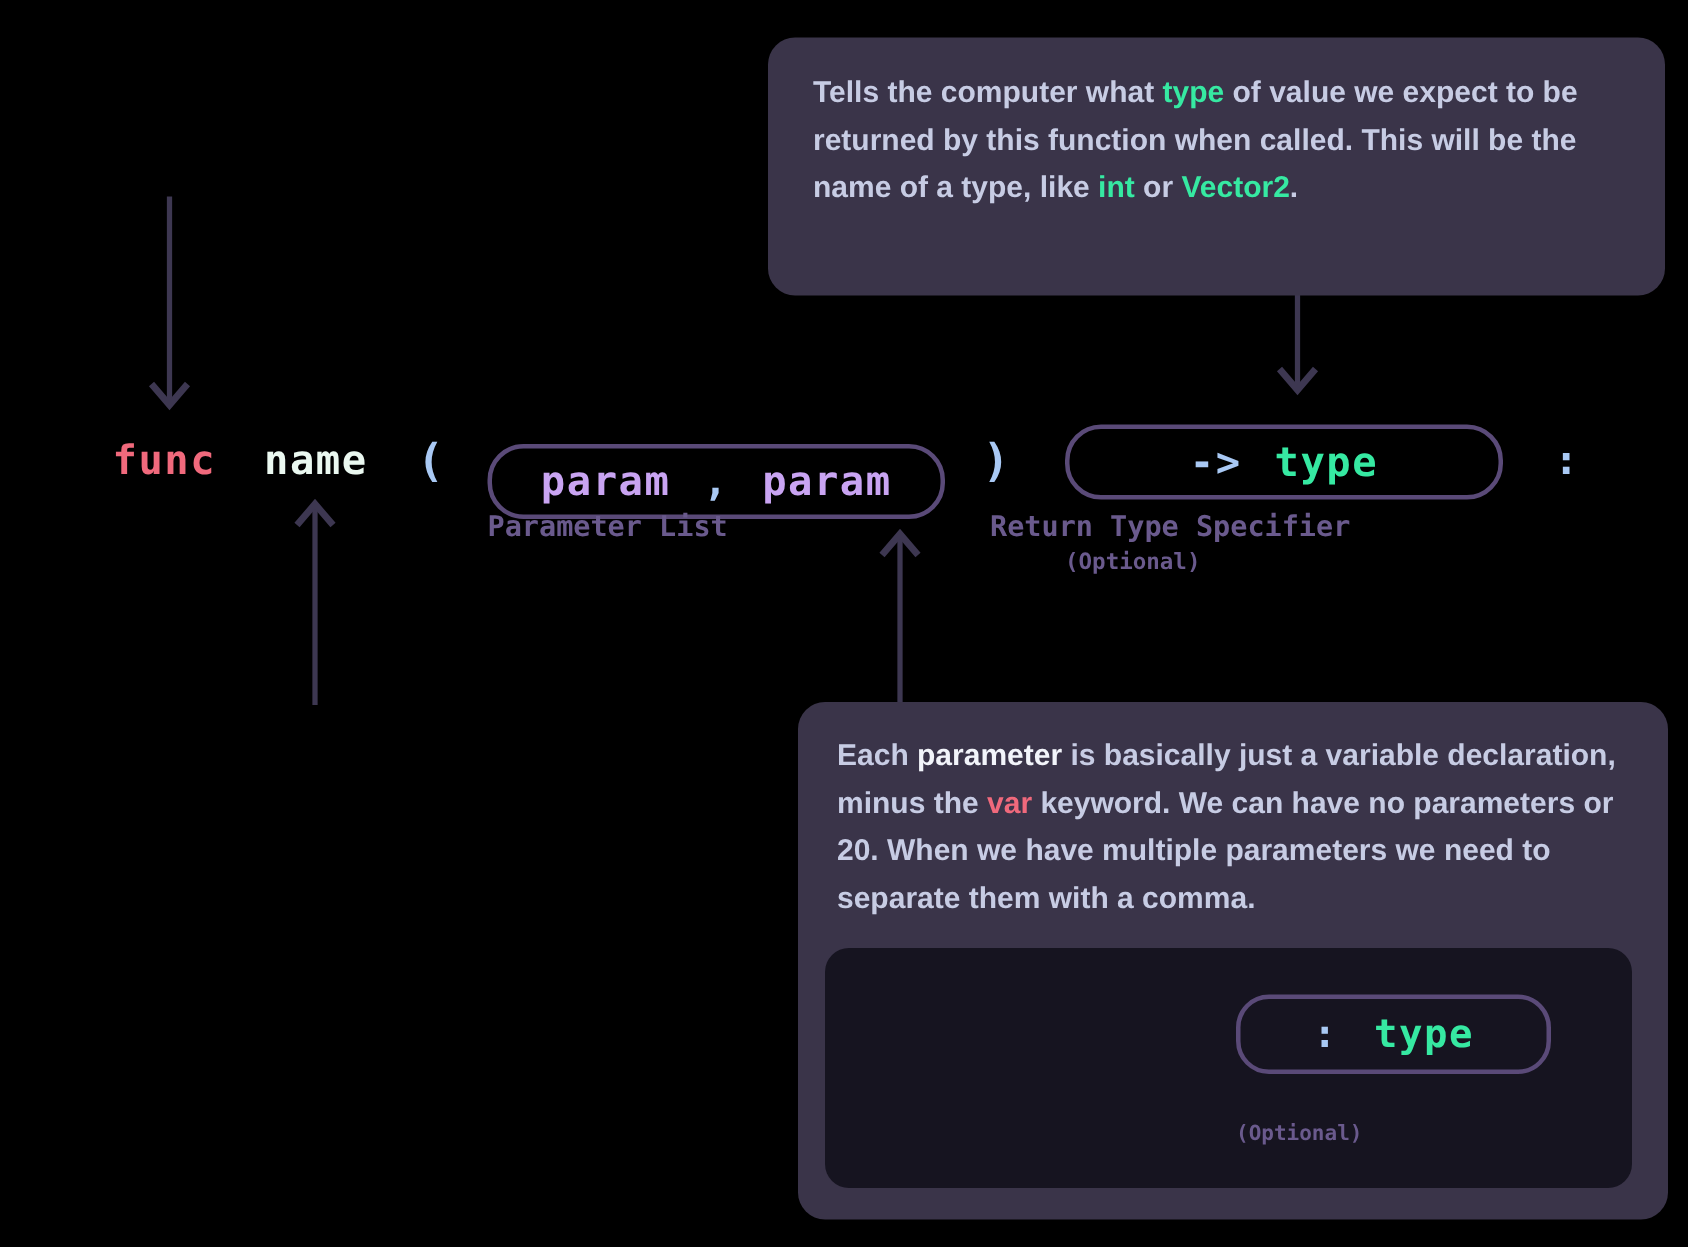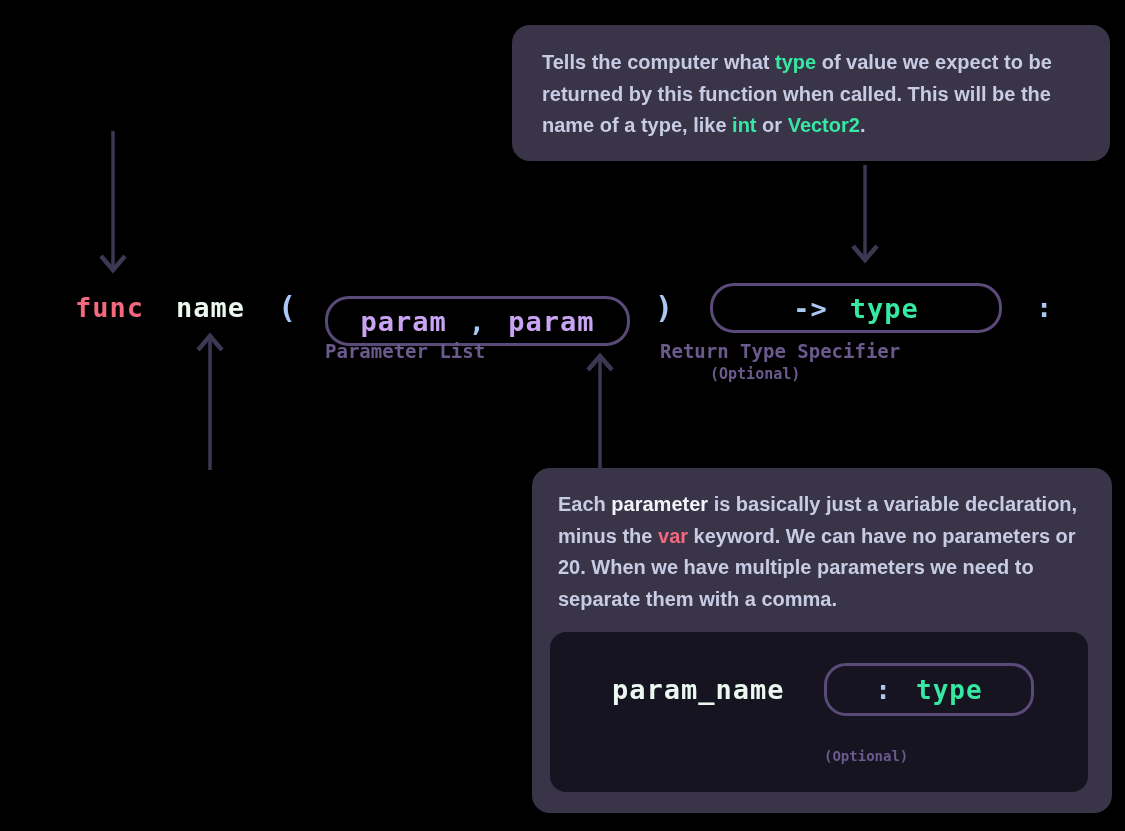--- a/index.html
+++ b/index.html
@@ -9,21 +9,21 @@
     --box_border_purple:#5a4a78; --label_purple:#6a5a8d; --arrow:#3d3751;
     --name_white:#eaf8f0;
   }
   html,body{margin:0;padding:0;background:var(--background);}
   #canvas{position:relative;width:1125px;height:831px;background:var(--background);
     font-family:"Liberation Sans",sans-serif;overflow:hidden;}
   .card{position:absolute;background:var(--card_bg);border-radius:18px;
     color:var(--body_text);font-weight:bold;font-size:20px;line-height:31.5px;
     box-sizing:border-box;}
   #card-func{left:18px;top:23px;width:474px;height:108px;padding:19px 26px;}
-  #card-return{left:512px;top:25px;width:598px;height:136px;padding:22px 30px;}
+  #card-return{left:512px;top:25px;width:598px;height:172px;padding:22px 30px;}
   #card-name{left:8px;top:470px;width:505px;height:168px;padding:21px 26px;}
   #card-param{left:532px;top:468px;width:580px;height:345px;padding:21px 26px;}
   .seg-keyword{color:var(--keyword_red);}
   .seg-type{color:var(--type_green);}
   .seg-em{color:var(--emphasis_text);}
   .mono{font-family:"DejaVu Sans Mono",monospace;font-weight:bold;}
   .tok{position:absolute;top:283px;height:50px;line-height:50px;
     font-family:"DejaVu Sans Mono",monospace;font-weight:bold;font-size:27px;letter-spacing:1px;}
   #tok-func{left:75px;color:var(--keyword_red);}
   #tok-name{left:176px;color:var(--name_white);text-align:center;}
@@ -109,20 +109,19 @@
     <span class="c-green">type</span>
   </div>
 
   <span class="tok" id="tok-colon">:</span>
 
   <div class="box-label" id="param-label">Parameter List</div>
   <div class="box-label" id="return-label">Return Type Specifier</div>
   <div class="box-label" id="return-sublabel">(Optional)</div>
 
   <div id="inner-card"></div>
-  <span class="mono" id="tok-param-name">param_name</span>
   <div class="syntax-box mono" id="type-spec-box">
     <span class="c-blue">:</span>
     <span class="c-green">type</span>
   </div>
   <div class="box-label" id="type-spec-sublabel">(Optional)</div>
 
 </div>
 
 </body></html>

